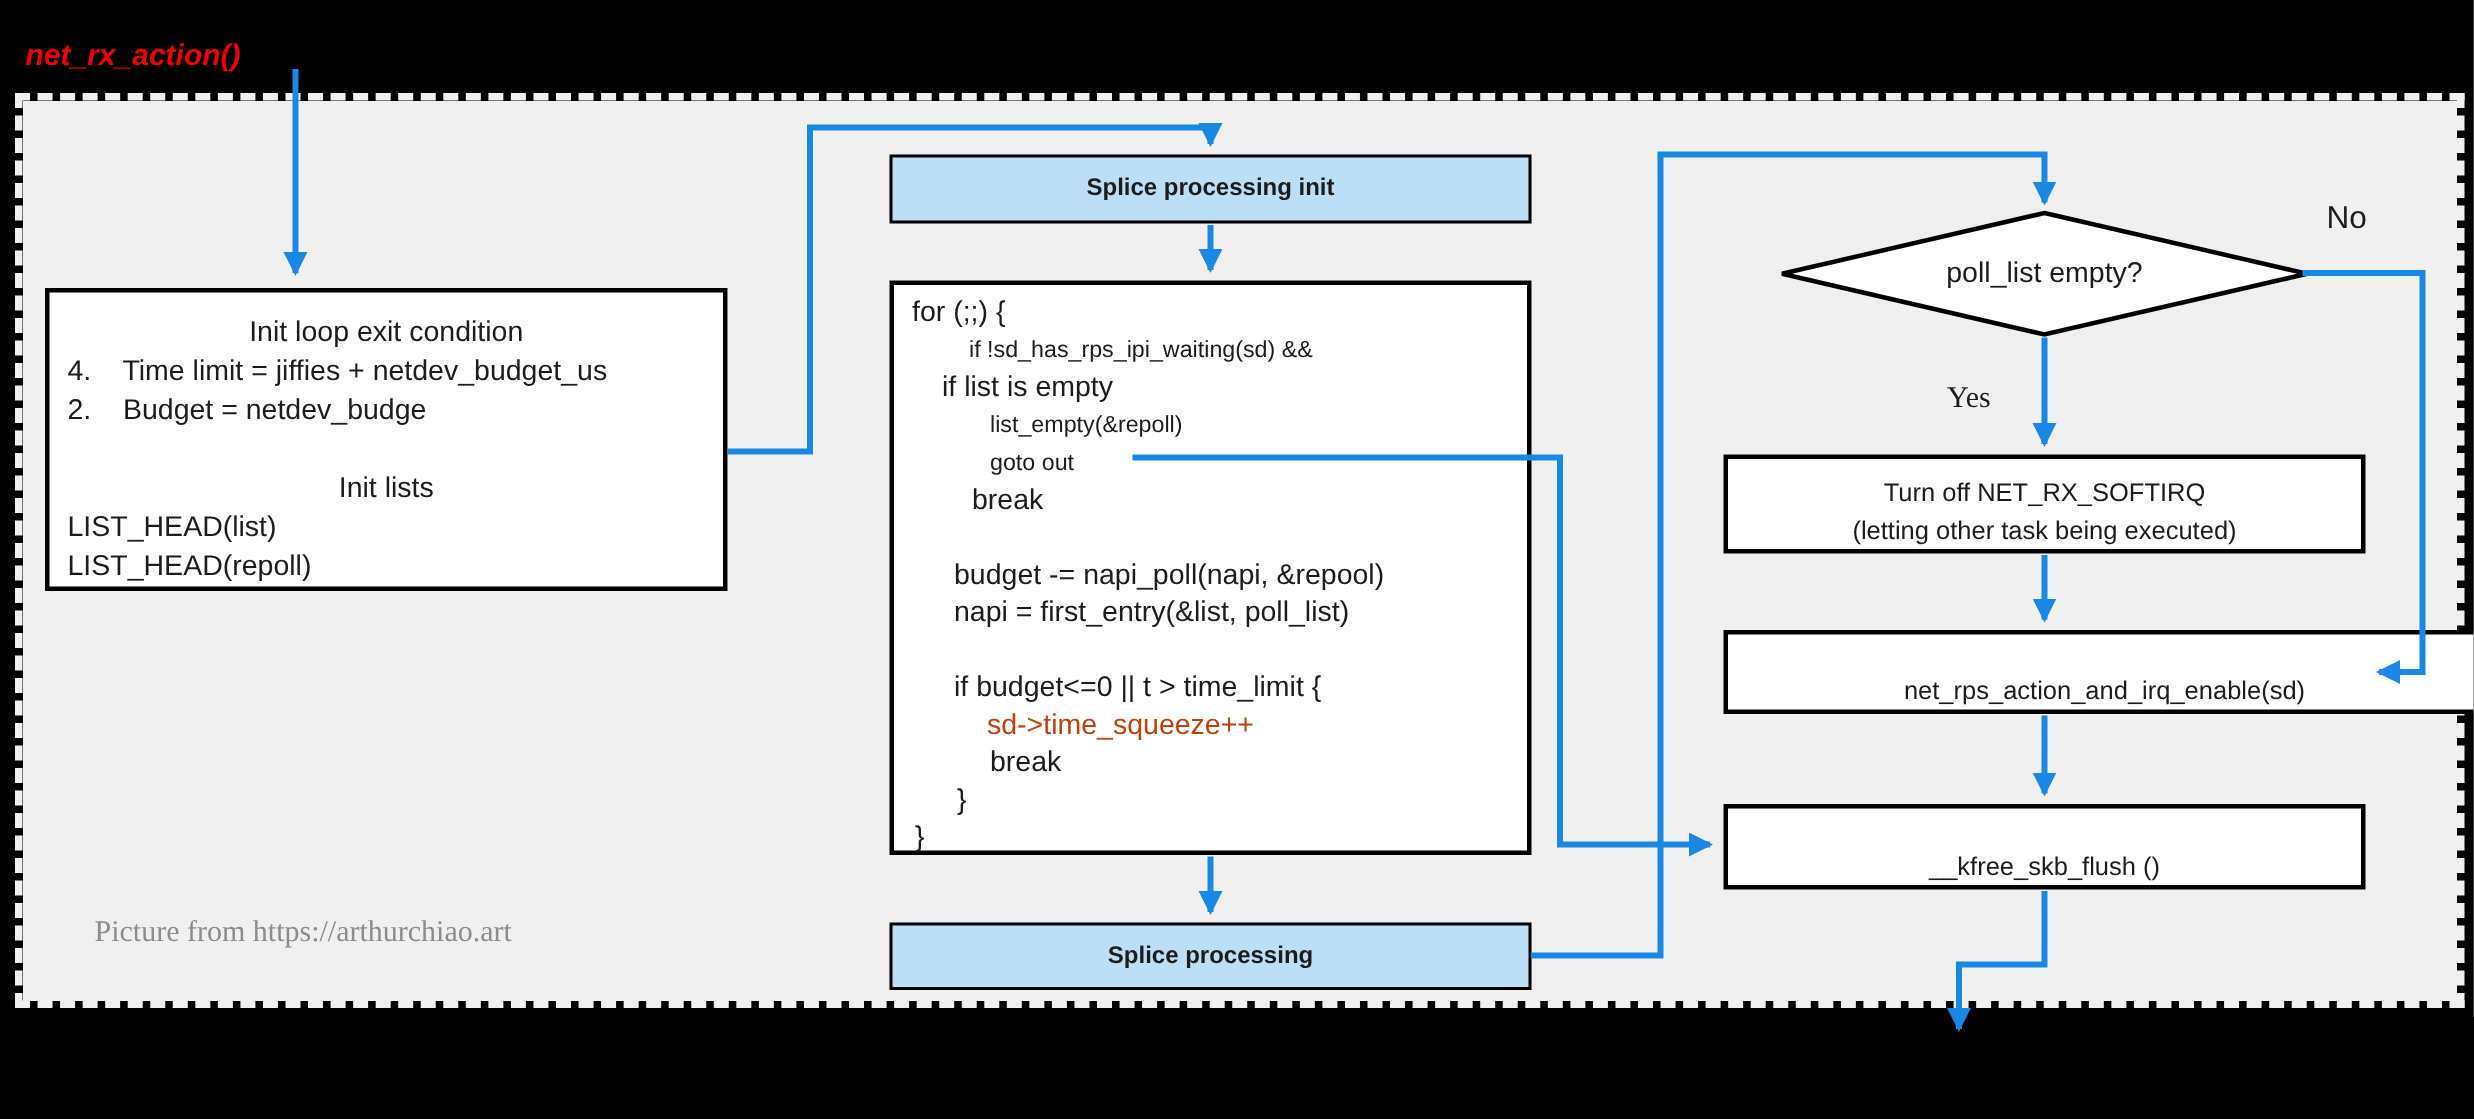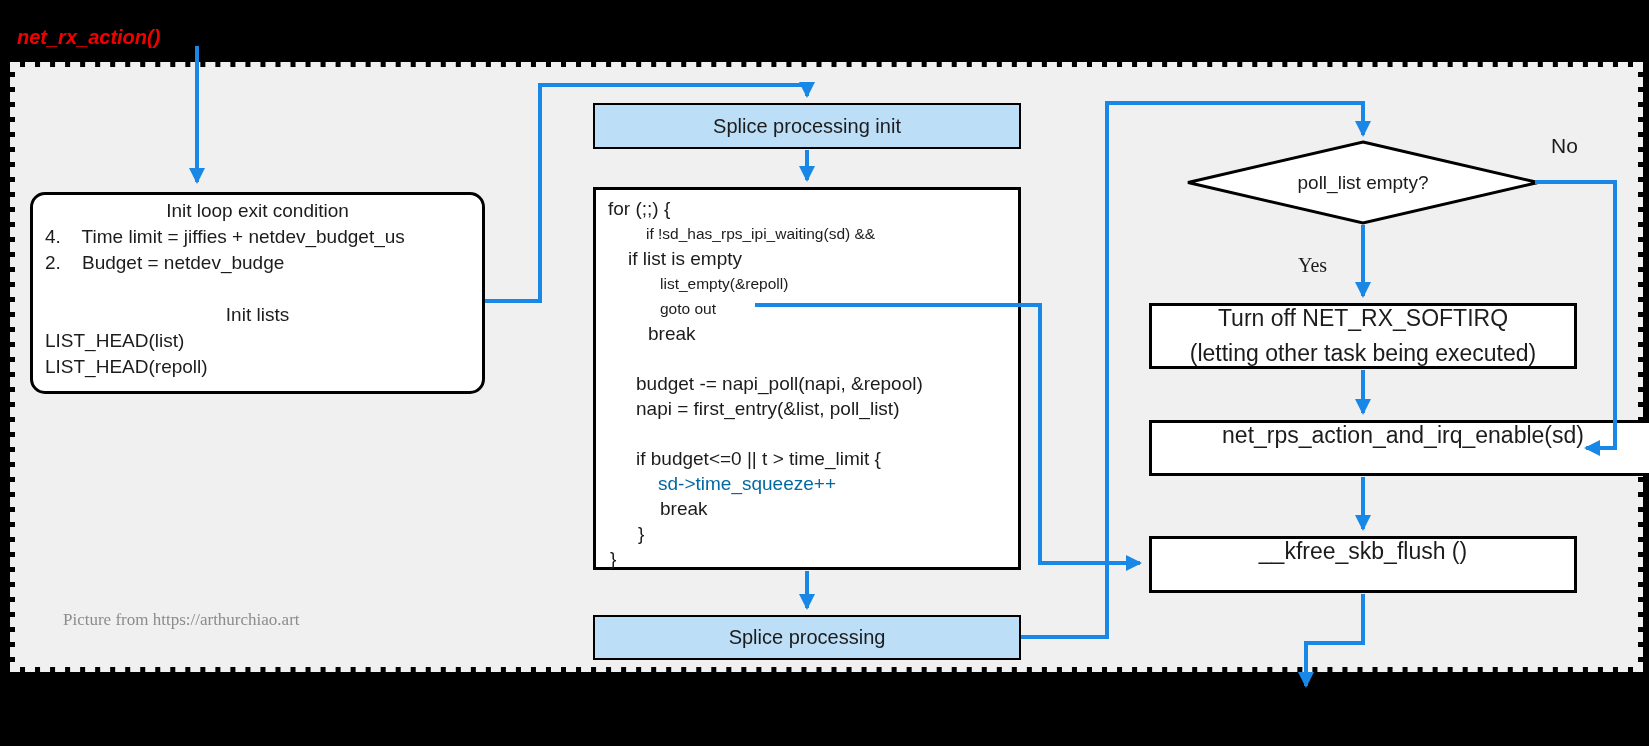--- a/index.html
+++ b/index.html
@@ -11,39 +11,39 @@
   #panel{left:10px;top:62px;width:1633px;height:610px;
          background:#f0f0f0;background-clip:padding-box;
          border:5px dashed #f0f0f0;z-index:1;}
 
   svg.layer{position:absolute;left:0;top:0;z-index:2;pointer-events:none;}
   svg#connectors{z-index:5;}
 
   .box{background:#fff;border:3px solid #000;z-index:3;}
   .blue-box{background:#bddef7;border:2.5px solid #000;z-index:3;
             display:flex;align-items:center;justify-content:center;
-            font-size:20px;}
-  .center-box{display:flex;flex-direction:column;align-items:center;justify-content:space-between;
-              font-size:23px;text-align:center;line-height:25px;}
+            font-size:16px;font-weight:bold;}
+  .center-box{display:flex;flex-direction:column;align-items:center;justify-content:flex-end;
+              font-size:17px;text-align:center;line-height:25px;}
 
   #fn-label{left:17px;top:26px;color:#f20000;font-style:italic;font-weight:600;
             font-size:20px;z-index:3;}
   #watermark{left:63px;top:610px;font-family:"Liberation Serif",serif;
-             color:#8c8c8c;font-size:17px;z-index:3;}
+             color:#8c8c8c;font-size:20px;z-index:3;}
 
   
-  #init-box{left:30px;top:192px;width:455px;height:202px;padding:3px 12px;font-size:19px;border-radius:15px;}
+  #init-box{left:30px;top:192px;width:455px;height:202px;padding:14px 12px;font-size:19px;}
   #init-box .ln{line-height:26px;min-height:26px;white-space:pre;}
   #init-box .ctr{text-align:center;white-space:normal;}
 
   
   #code-box{left:593px;top:187px;width:428px;height:383px;padding:6px 12px;}
   .cl{white-space:pre;font-size:19px;line-height:25px;min-height:25px;}
   .cl.sm{font-size:15.5px;}
-  .cl.red{color:#0369a1;}
+  .cl.red{color:#c2410c;}
 
   #splice-init{left:593px;top:103px;width:428px;height:46px;}
   #splice-proc{left:593px;top:615px;width:428px;height:45px;}
 
   #turnoff-box{left:1149px;top:303px;width:428px;height:66px;}
   #netrps-box{left:1149px;top:420px;width:508px;height:56px;}
   #kfree-box{left:1149px;top:536px;width:428px;height:57px;}
 
   #diamond-label{left:1188px;top:142px;width:350px;height:81px;z-index:3;
                  display:flex;align-items:center;justify-content:center;font-size:19px;}

